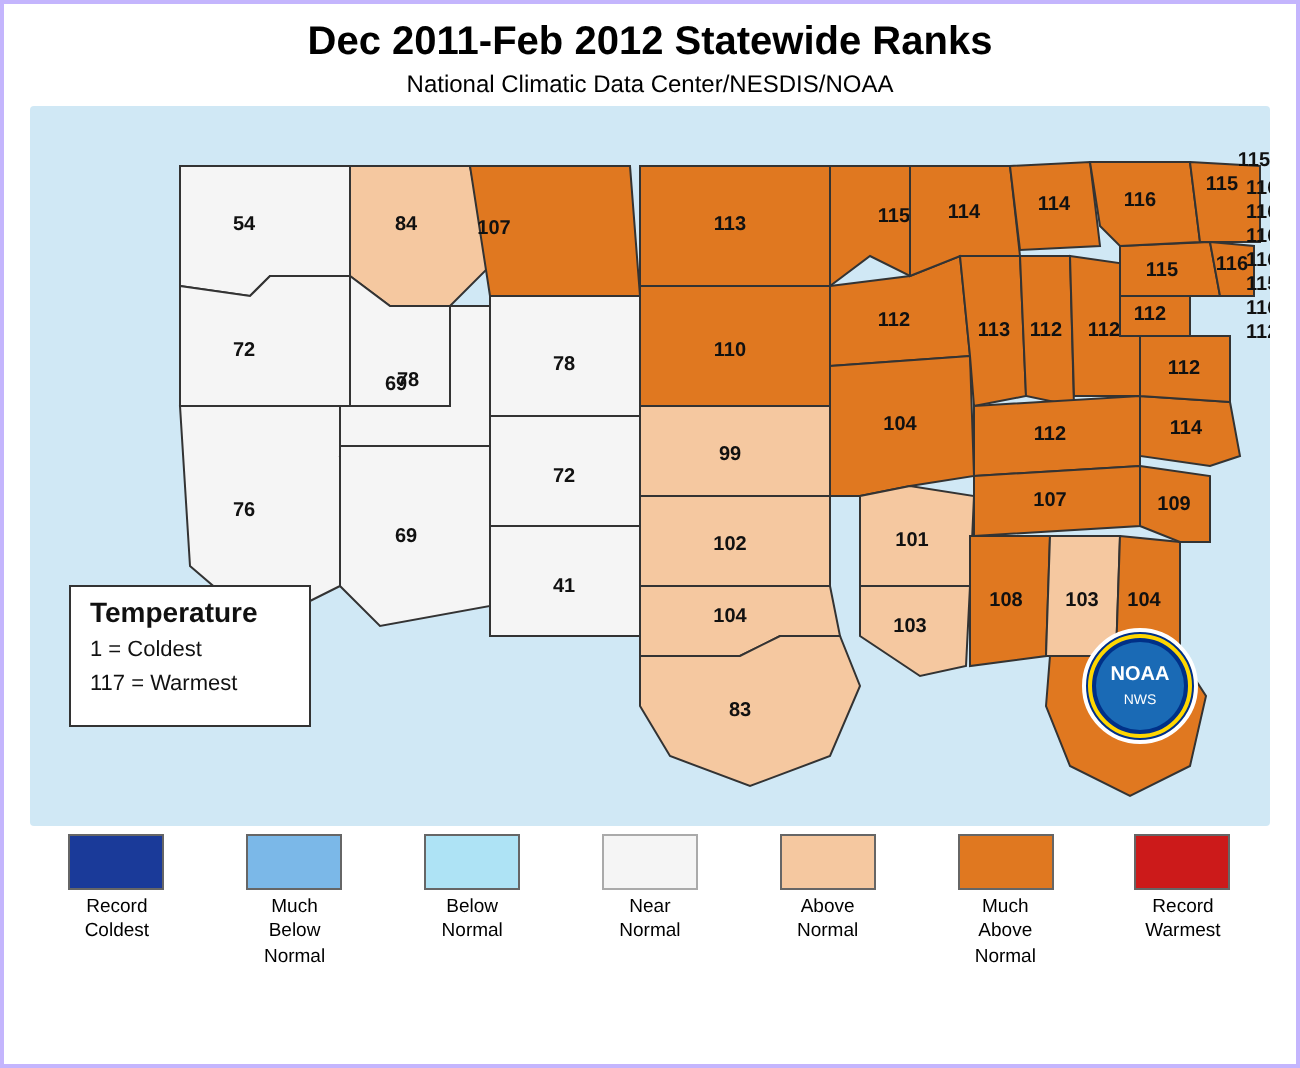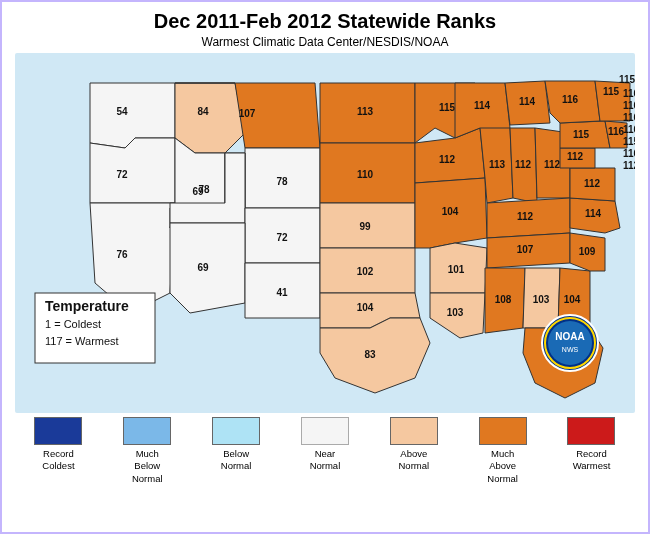--- a/index.html
+++ b/index.html
@@ -79,21 +79,21 @@
       font-weight: bold;
       fill: #111;
       pointer-events: none;
     }
   </style>
 </head>
 <body>
 
 <div class="container">
   <div class="title">Dec 2011-Feb 2012 Statewide Ranks</div>
-  <div class="subtitle">Warmest Climatic Data Center/NESDIS/NOAA</div>
+  <div class="subtitle">National Climatic Data Center/NESDIS/NOAA</div>
 
   <div class="map-area">
     <svg class="us-map" viewBox="0 0 620 360" xmlns="http://www.w3.org/2000/svg">
 
       <rect x="0" y="0" width="620" height="360" fill="#d0e8f5" rx="2"></rect>
 
       <polygon points="75,30 160,30 160,85 120,85 110,95 75,90" fill="#f5f5f5" stroke="#333" stroke-width="1"></polygon>
       <text x="107" y="62" class="state-label" text-anchor="middle">54</text>
 
       <polygon points="75,90 110,95 120,85 160,85 160,150 75,150" fill="#f5f5f5" stroke="#333" stroke-width="1"></polygon>

